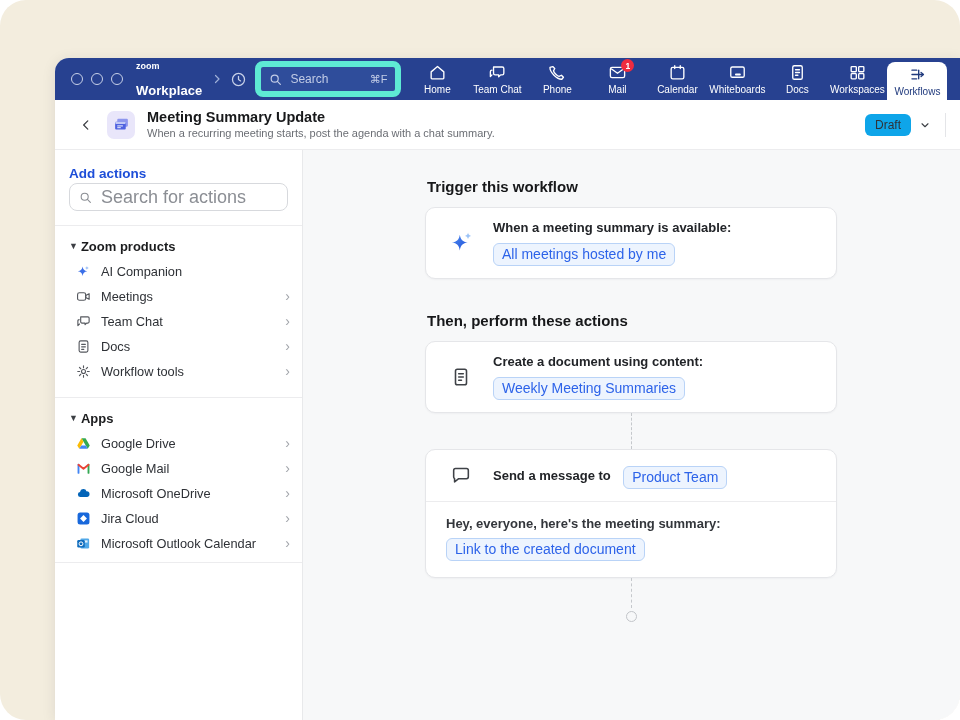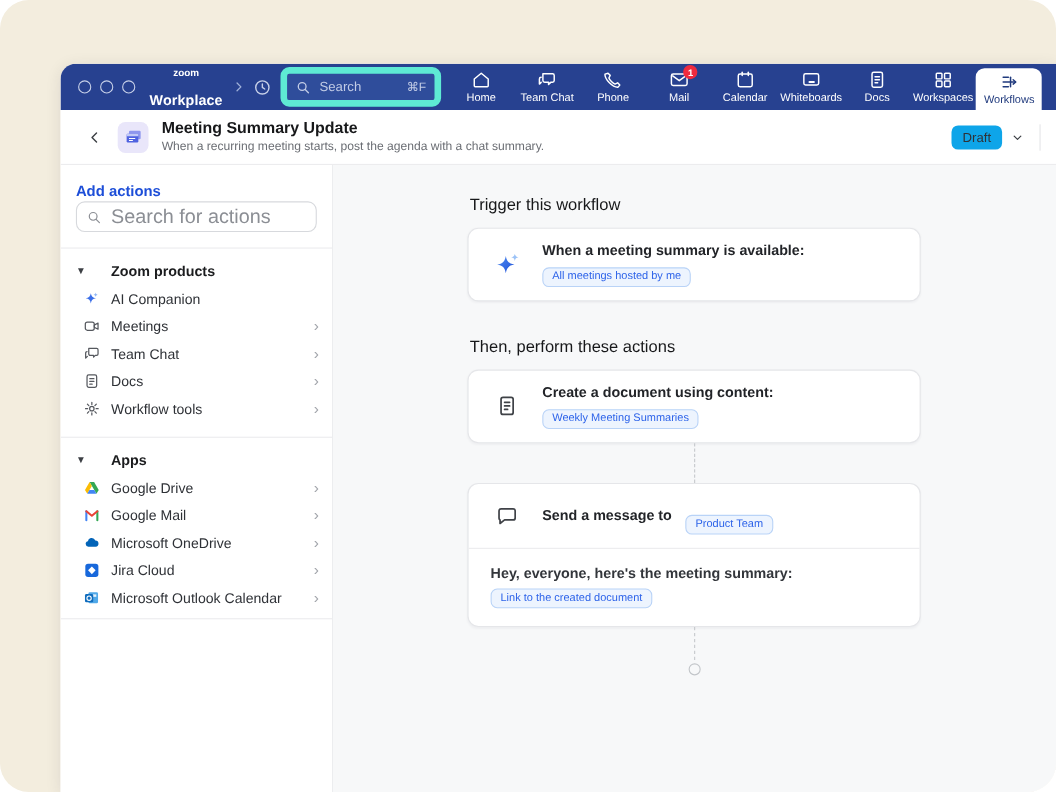--- a/index.html
+++ b/index.html
@@ -5,21 +5,21 @@
   html,body{margin:0;padding:0;}
   body{font-family:"Liberation Sans","DejaVu Sans",sans-serif;background:#fff;}
   .page{position:relative;width:960px;height:720px;background:#f3edde;border-radius:26px;overflow:hidden;}
   .window{position:absolute;left:55px;top:58px;right:0;bottom:0;background:#fff;border-top-left-radius:14px;overflow:hidden;box-shadow:0 2px 14px rgba(40,40,60,.10);}
 
   
   .navbar{height:42px;background:#274190;display:flex;align-items:center;padding-left:16px;overflow:hidden;}
   .winctl{display:flex;gap:8px;flex:none;}
   .winctl span{width:10px;height:10px;border:1.5px solid #c7d0e8;border-radius:50%;display:block;}
   .logo{margin-left:13px;color:#fff;line-height:1;flex:none;}
-  .logo .z1{font-size:9px;font-weight:600;display:block;margin-bottom:13px;text-align:center;}
+  .logo .z1{font-size:9px;font-weight:600;display:block;margin-bottom:13px;}
   .logo .z2{font-size:13px;font-weight:700;display:block;letter-spacing:.1px;}
   .nav-chev{color:#9fb0d8;margin:0 7px 0 9px;flex:none;display:flex;}
   .hist{flex:none;display:flex;margin-right:8px;}
   .nav-search{flex:none;display:flex;align-items:center;gap:6px;width:118px;height:24px;background:#2f4d9b;border:6px solid #5eead4;border-radius:8px;padding:0 8px;}
   .nav-search input{flex:1;min-width:0;background:transparent;border:none;outline:none;color:#d4dcef;font-size:12px;font-family:inherit;}
   .nav-search input::placeholder{color:#c2cce6;}
   .nav-search .kbd{color:#c2cce6;font-size:11px;flex:none;}
   .nav-items{display:flex;align-items:flex-end;height:42px;margin-left:6px;}
   .nav-item{flex:none;width:60px;height:42px;display:flex;flex-direction:column;align-items:center;justify-content:center;gap:3px;color:#fff;cursor:pointer;position:relative;}
   .nav-item .lbl{font-size:10px;line-height:1;white-space:nowrap;}
@@ -41,42 +41,42 @@
 
   
   .main{position:absolute;top:92px;left:0;right:0;bottom:0;display:flex;}
   .sidebar{width:248px;flex:none;background:#fff;border-right:1px solid #e8e9eb;padding:14px 0 0;box-sizing:border-box;overflow:hidden;}
   .sb-pad{padding:0 14px;}
   .sb-title{font-size:13.5px;font-weight:700;color:#1d4ed8;margin:2px 0 2px;}
   .sb-search{display:flex;align-items:center;gap:7px;height:28px;border:1px solid #d7d9dd;border-radius:8px;padding:0 9px;box-sizing:border-box;}
   .sb-search input{flex:1;min-width:0;border:none;outline:none;background:transparent;font-size:18px;color:#8b5cf6;font-family:inherit;}
   .sb-search input::placeholder{color:#8b8e94;}
   .sb-div{border-top:1px solid #ececee;margin:14px 0 0;}
-  .sb-section{display:flex;align-items:center;gap:23px;margin:13px 14px 5px;cursor:pointer;}
+  .sb-section{display:flex;align-items:center;gap:3px;margin:13px 14px 5px;cursor:pointer;}
   .sb-section .caret{color:#3c3f44;font-size:9px;line-height:1;}
   .caret::before{content:"▼";}
   .sb-section .sec-lbl{font-size:13px;font-weight:700;color:#1b1c1e;}
   .sb-item{display:flex;align-items:center;gap:10px;height:25px;padding:0 12px 0 20px;cursor:pointer;}
   .sb-ic{width:16px;height:16px;flex:none;display:flex;align-items:center;justify-content:center;}
   .sb-label{font-size:12.8px;color:#2e3136;flex:1;white-space:nowrap;overflow:hidden;}
   .chev{color:#a2a5ab;font-size:14px;line-height:1;flex:none;margin-top:-2px;}
   .chev::before{content:"›";}
 
   
   .canvas{flex:1;background:#f7f8f9;overflow:hidden;}
   .flow{width:412px;margin:28px 0 0 122px;}
-  .flow-h{font-size:15px;font-weight:400;color:#17181a;margin:0 0 12px 2px;}
+  .flow-h{font-size:15px;font-weight:700;color:#17181a;margin:0 0 12px 2px;}
   .flow-h.second{margin-top:33px;}
   .card{background:#fff;border:1px solid #e5e6e9;border-radius:10px;box-shadow:0 1px 2px rgba(20,20,40,.04);}
   .card-row{display:flex;align-items:center;padding:12px 20px;}
   .card-ic{width:30px;flex:none;margin-right:17px;display:flex;align-items:center;justify-content:center;}
   .card-main .bold{font-size:13px;font-weight:700;color:#222428;line-height:1.3;}
-  .pill{display:inline-block;margin-top:6px;padding:2px 8px 3px;border:1px solid #b9d3f7;background:#edf4fe;border-radius:6px;font-size:10px;color:#2d63e9;cursor:pointer;white-space:nowrap;}
+  .pill{display:inline-block;margin-top:6px;padding:2px 8px 3px;border:1px solid #b9d3f7;background:#edf4fe;border-radius:6px;font-size:14px;color:#2d63e9;cursor:pointer;white-space:nowrap;}
   .inline-row .bold{margin-right:8px;}
-  .inline-row .pill{margin-top:16px;vertical-align:middle;}
+  .inline-row .pill{margin-top:4px;vertical-align:middle;}
   .card-sep{border-top:1px solid #ececee;}
   .msg-body{padding:13px 20px 16px;}
   .msg-text{font-size:13px;color:#33363b;line-height:1.35;font-weight:bold;}
   .connector{width:0;border-left:1px dashed #c5c8cc;margin:0 auto;}
   .c1{height:36px;}
   .c2{height:30px;}
   .end-dot{width:11px;height:11px;border:1.5px solid #c2c5c9;border-radius:50%;background:#f7f8f9;margin:3px auto 0;box-sizing:border-box;}
 </style>
 </head>
 <body>

